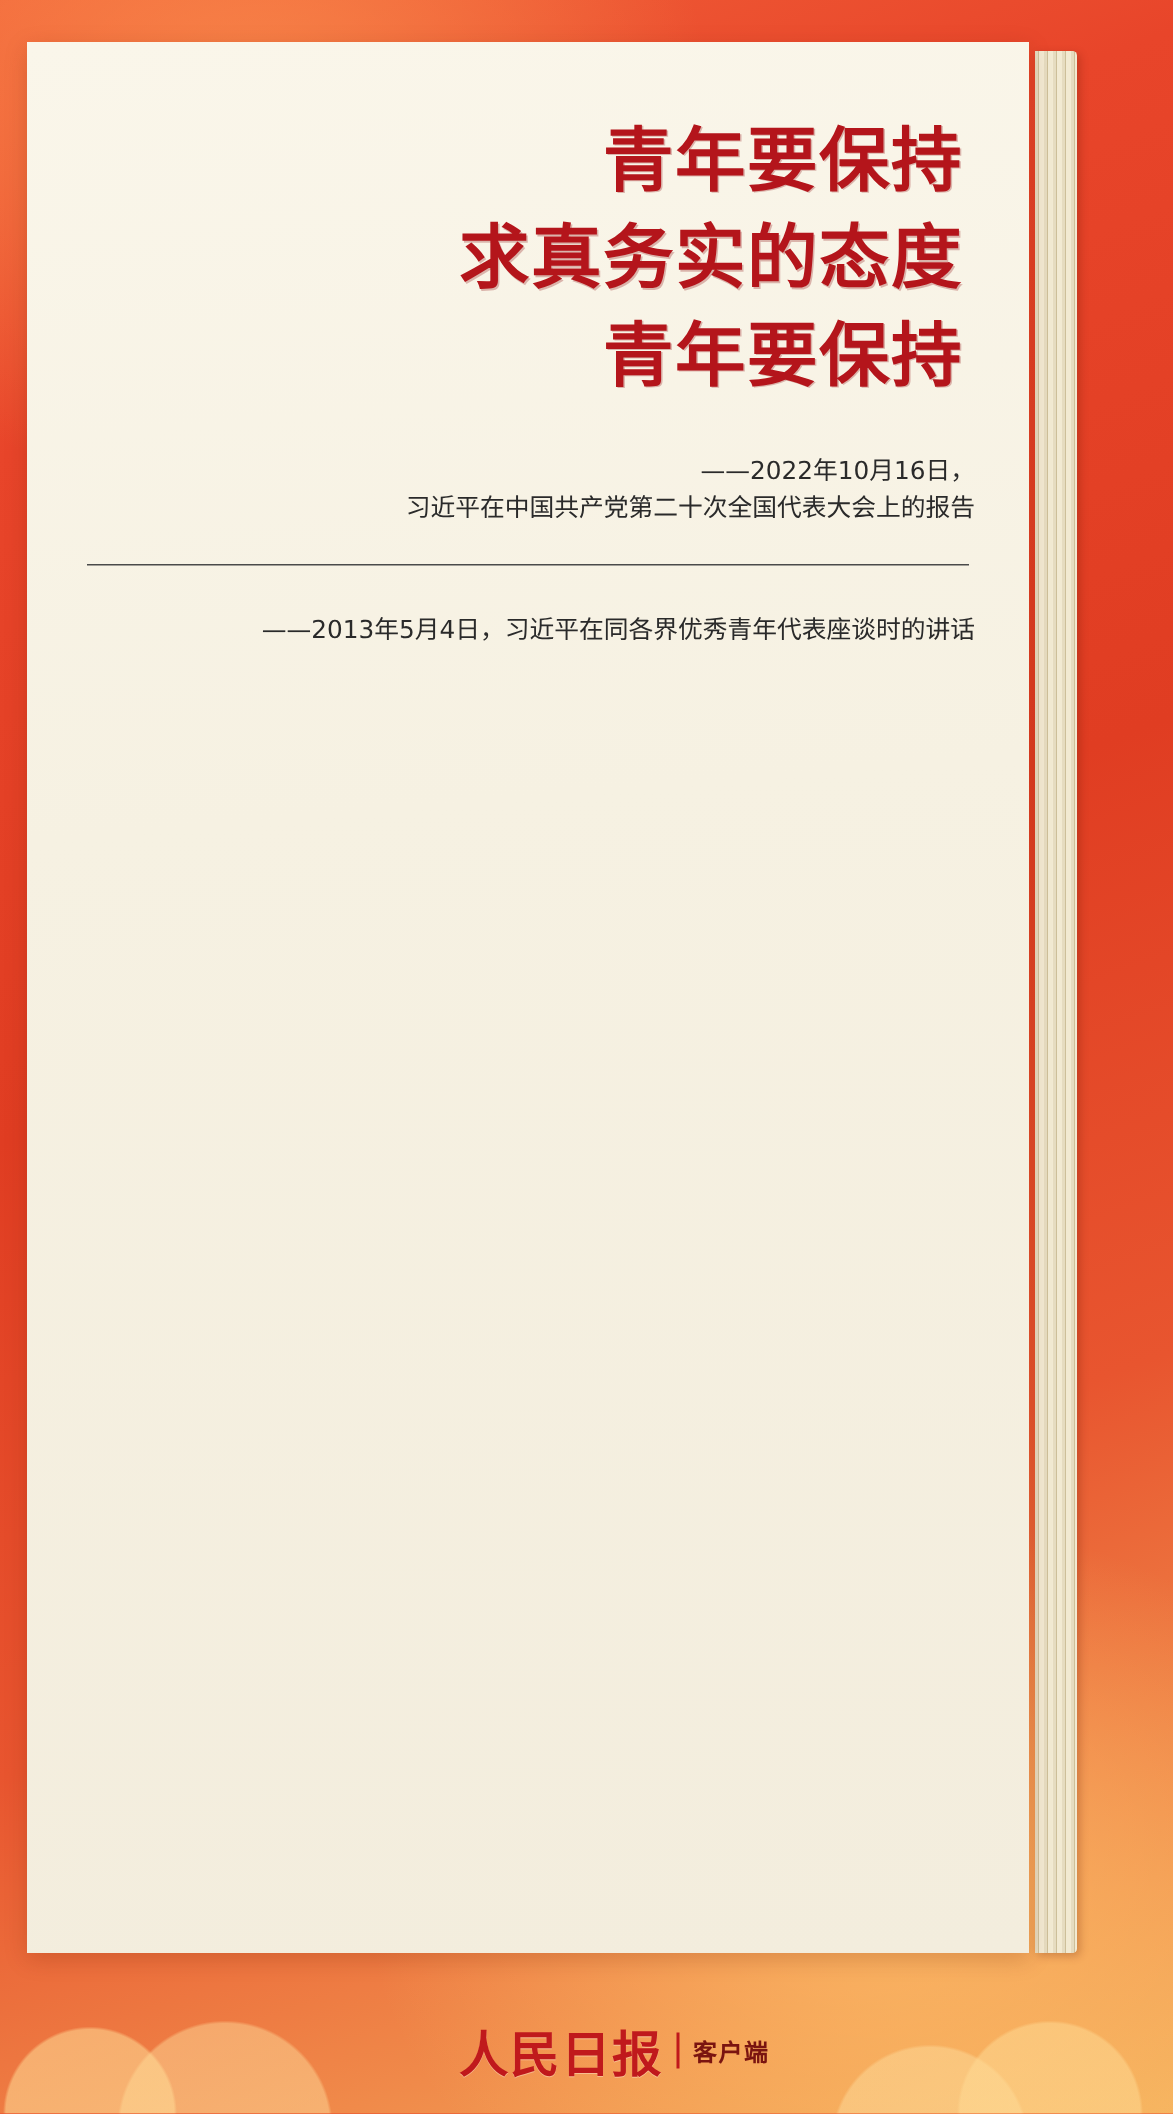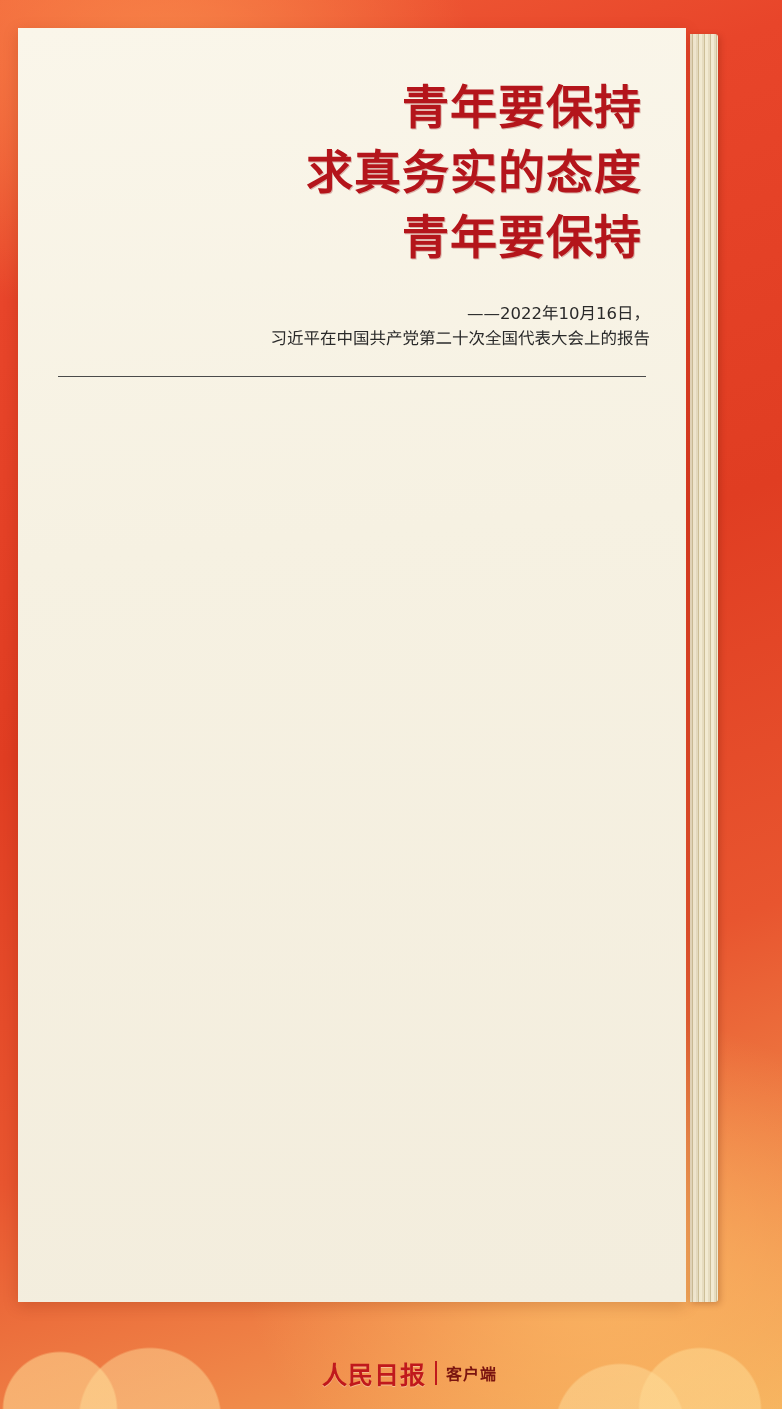--- a/index.html
+++ b/index.html
@@ -146,21 +146,21 @@
     bottom: 18px;
     width: 782px;
     display: flex;
     align-items: center;
     justify-content: center;
     gap: 9px;
   }
   .footer-brand {
     font-family: "DejaVu Serif", "Liberation Serif", serif;
     font-weight: bold;
-    font-size: 25px;
+    font-size: 33px;
     color: #c0191c;
     letter-spacing: 1px;
     text-shadow: 0 1px 0 rgba(255,255,255,0.35);
     margin-left: 37px;
   }
   .footer-sep {
     width: 2px;
     height: 24px;
     background: #c0191c;
     display: inline-block;
@@ -195,20 +195,23 @@
         <div class="quote-block">
           <div class="quote-source">
             <span class="src-line">——2022年10月16日，</span>
             <span class="src-line">习近平在中国共产党第二十次全国代表大会上的报告</span>
           </div>
           <div class="divider"></div>
         </div>
 
 
         <div class="quote-block">
+          <div class="quote-source">
+            <span class="src-line">——2013年5月4日，习近平在同各界优秀青年代表座谈时的讲话</span>
+          </div>
         </div>
 
       </div>
     </div>
   </div>
 
   <div class="footer">
     <span class="footer-brand">人民日报</span>
     <span class="footer-sep"></span>
     <span class="footer-client">客户端</span>

